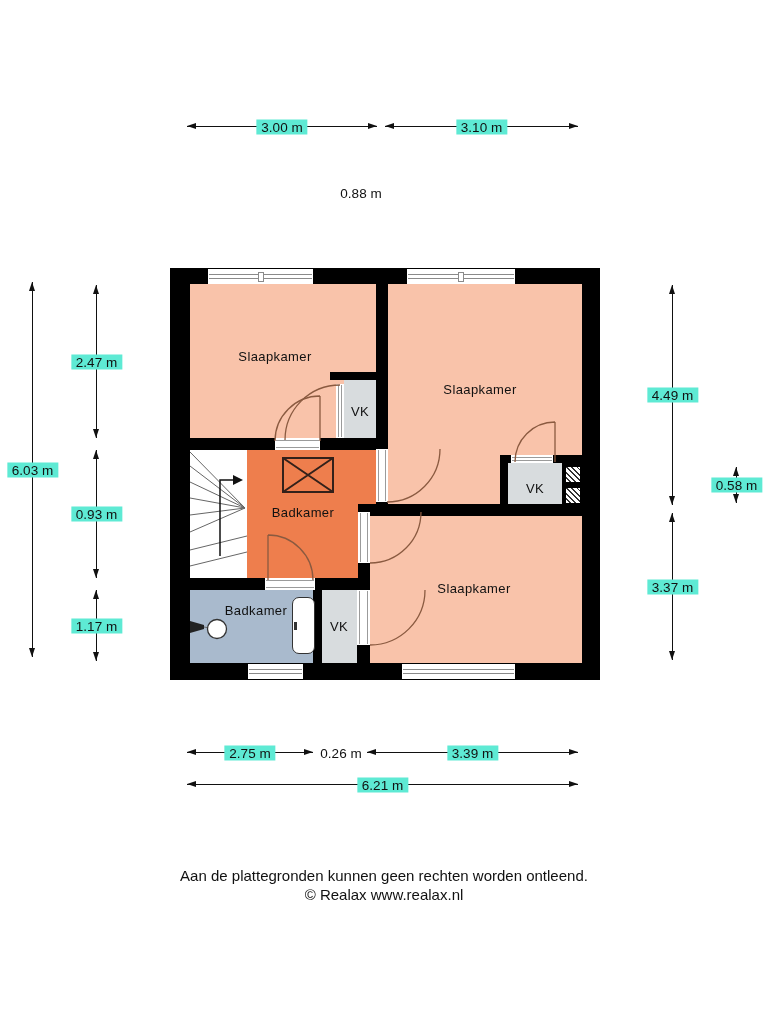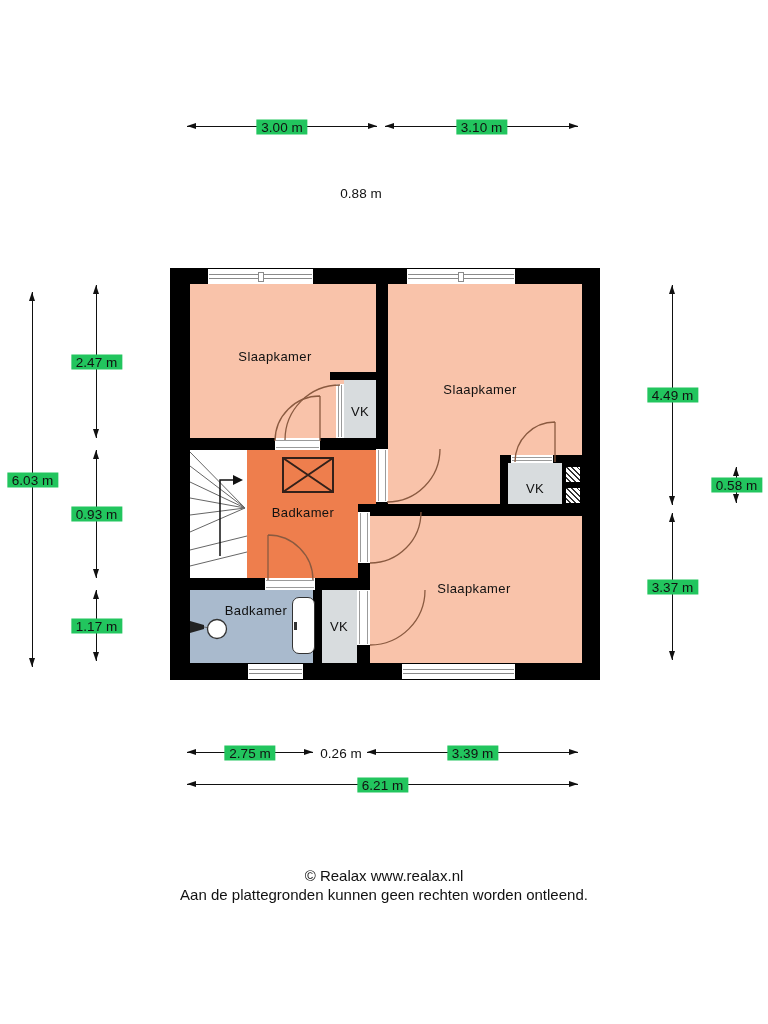--- a/index.html
+++ b/index.html
@@ -41,21 +41,21 @@
   .rlab{position:absolute;transform:translate(-50%,-50%);font-size:13px;color:#111;
         white-space:nowrap;letter-spacing:.4px;}
   
   .dim{position:absolute;}
   .dim .ln{position:absolute;background:#111;}
   .dim.h{height:13px;}
   .dim.h .ln{left:0;right:0;top:6px;height:1px;}
   .dim.v{width:13px;}
   .dim.v .ln{top:0;bottom:0;left:6px;width:1px;}
   .dim .lab{position:absolute;left:50%;top:50%;transform:translate(-50%,-50%);
-    background:#22c55e;padding:0 5px;font-size:13.5px;white-space:nowrap;color:#111;}
+    background:#5eead4;padding:0 5px;font-size:13.5px;white-space:nowrap;color:#111;}
   .a{position:absolute;width:0;height:0;border-style:solid;}
   .dim.h .a.l{left:0;top:3px;border-width:3.5px 9px 3.5px 0;border-color:transparent #111 transparent transparent;}
   .dim.h .a.r{right:0;top:3px;border-width:3.5px 0 3.5px 9px;border-color:transparent transparent transparent #111;}
   .dim.v .a.u{top:0;left:3px;border-width:0 3.5px 9px 3.5px;border-color:transparent transparent #111 transparent;}
   .dim.v .a.d{bottom:0;left:3px;border-width:9px 3.5px 0 3.5px;border-color:#111 transparent transparent transparent;}
   .freelab{position:absolute;transform:translate(-50%,-50%);font-size:13.5px;color:#111;white-space:nowrap;}
   
   .arc{stroke:var(--door_arc);fill:none;stroke-width:1.3px;}
   .stair-ln{stroke:#666;stroke-width:1px;fill:none;}
   .stair-arrow{stroke:#111;stroke-width:1.5px;fill:none;}
@@ -77,21 +77,21 @@
     <span class="lab">3.00 m</span>
   </div>
   <div class="dim h" style="left:385px;top:120px;width:193px;">
     <div class="ln"></div>
     <div class="a l"></div>
     <div class="a r"></div>
     <span class="lab">3.10 m</span>
   </div>
   <span class="freelab" style="left:361px;top:193px;">0.88 m</span>
 
-  <div class="dim v" style="left:26px;top:292px;height:375px;">
+  <div class="dim v" style="left:26px;top:282px;height:375px;">
     <div class="ln"></div>
     <div class="a u"></div>
     <div class="a d"></div>
     <span class="lab">6.03 m</span>
   </div>
   <div class="dim v" style="left:90px;top:285px;height:153px;">
     <div class="ln"></div>
     <div class="a u"></div>
     <div class="a d"></div>
     <span class="lab">2.47 m</span>
@@ -222,17 +222,17 @@
   <span class="rlab" style="left:275px;top:356px;">Slaapkamer</span>
   <span class="rlab" style="left:480px;top:389px;">Slaapkamer</span>
   <span class="rlab" style="left:474px;top:588px;">Slaapkamer</span>
   <span class="rlab" style="left:303px;top:512px;">Badkamer</span>
   <span class="rlab" style="left:256px;top:610px;">Badkamer</span>
   <span class="rlab" style="left:360px;top:411px;">VK</span>
   <span class="rlab" style="left:535px;top:488px;">VK</span>
   <span class="rlab" style="left:339px;top:626px;">VK</span>
 
   <div class="foot" style="top:866px;">
+    <div>Aan de plattegronden kunnen geen rechten worden ontleend.</div>
     <div>© Realax www.realax.nl</div>
-    <div>Aan de plattegronden kunnen geen rechten worden ontleend.</div>
   </div>
 
 </div>
 
 </body></html>

